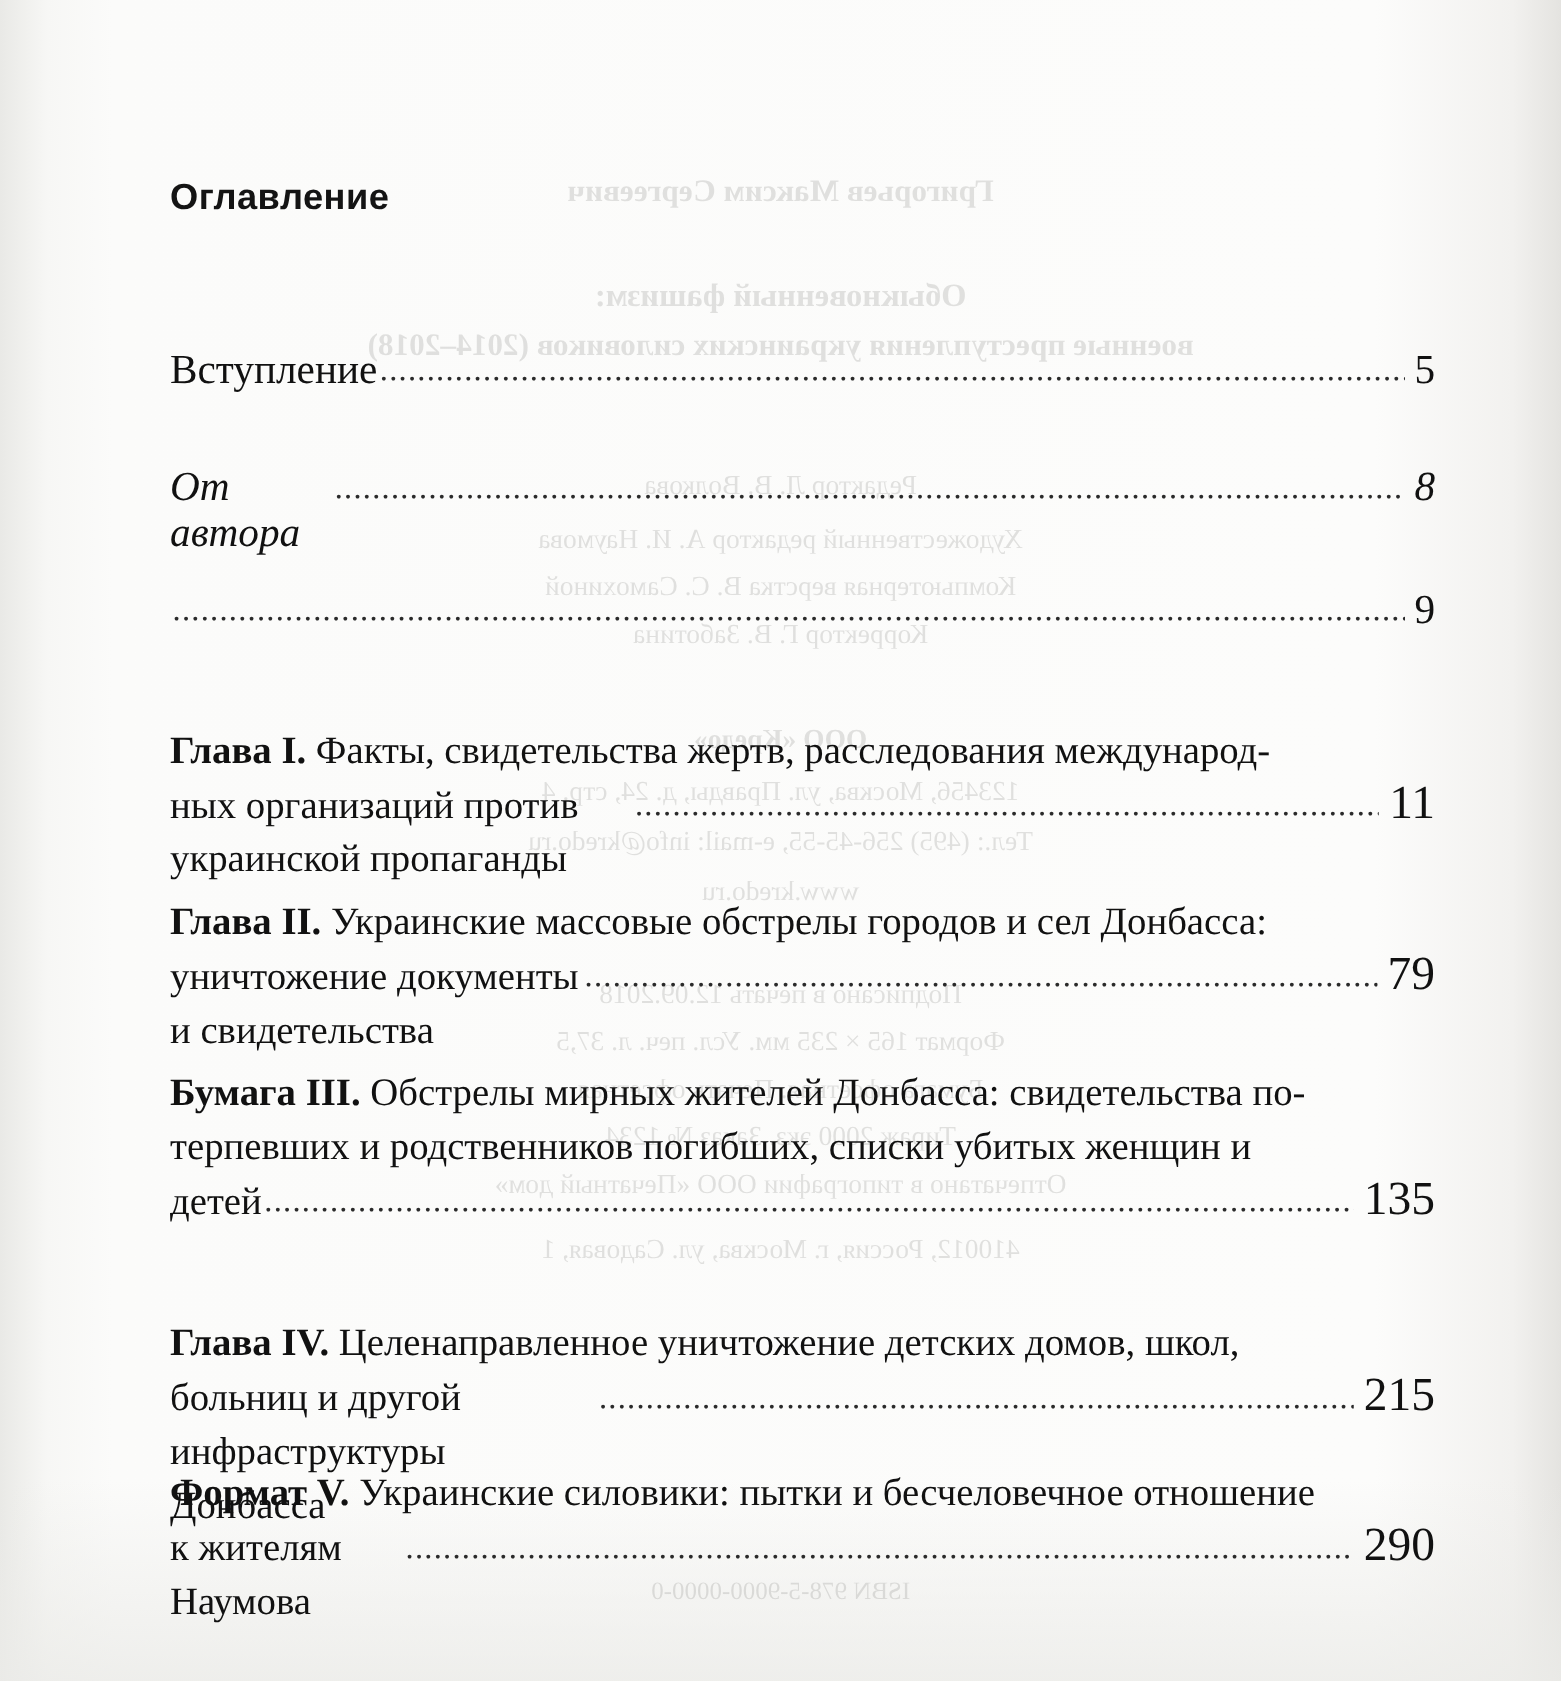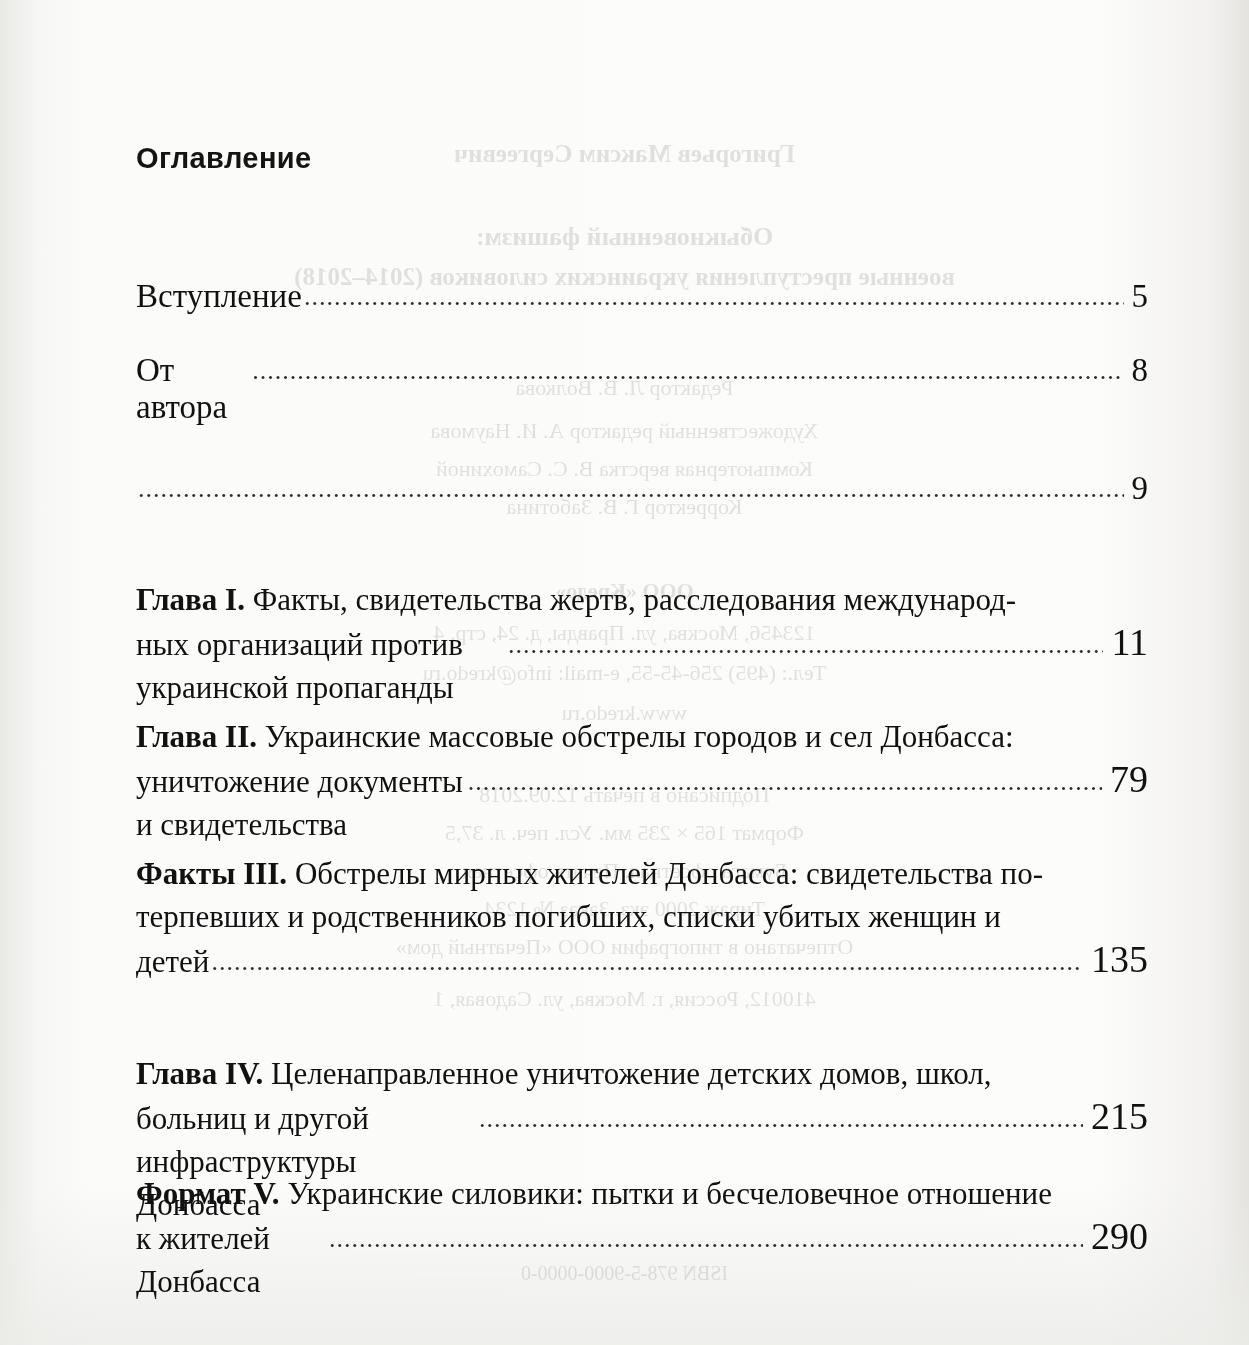--- a/index.html
+++ b/index.html
@@ -142,21 +142,21 @@
   <div class="toc-title">Оглавление</div>
 
   <div class="entry fm" style="top:278px;">
     <div class="line">
       <span class="label">Вступление</span>
       <span class="leader">............................................................................................................................................</span>
       <span class="pageno">5</span>
     </div>
   </div>
 
-  <div class="entry fm" style="top:352px;">
+  <div class="entry fm" style="top:372px;font-style:italic;">
     <div class="line">
       <span class="label">От автора</span>
       <span class="leader">............................................................................................................................................</span>
       <span class="pageno">8</span>
     </div>
   </div>
 
   <div class="entry fm" style="top:470px;">
     <div class="line">
       <span class="leader">............................................................................................................................................</span>
@@ -183,21 +183,21 @@
     </div>
     <div class="line">
       <span class="label">уничтожение документы и свидетельства</span>
       <span class="leader">............................................................................................................................................</span>
       <span class="pageno">79</span>
     </div>
   </div>
 
   <div class="entry ch" style="top:852px;">
     <div class="cont">
-      <span class="chapnum">Факты III.</span>
+      <span class="chapnum">Бумага III.</span>
       <span>Обстрелы мирных жителей Донбасса: свидетельства по-</span>
     </div>
     <div class="cont">терпевших и родственников погибших, списки убитых женщин и</div>
     <div class="line">
       <span class="label">детей</span>
       <span class="leader">............................................................................................................................................</span>
       <span class="pageno">135</span>
     </div>
   </div>
 
@@ -212,19 +212,19 @@
       <span class="pageno">215</span>
     </div>
   </div>
 
   <div class="entry ch" style="top:1172px;">
     <div class="cont">
       <span class="chapnum">Формат V.</span>
       <span>Украинские силовики: пытки и бесчеловечное отношение</span>
     </div>
     <div class="line">
-      <span class="label">к жителей Донбасса</span>
+      <span class="label">к жителям Наумова</span>
       <span class="leader">............................................................................................................................................</span>
       <span class="pageno">290</span>
     </div>
   </div>
 
 </div>
 
 </body></html>

